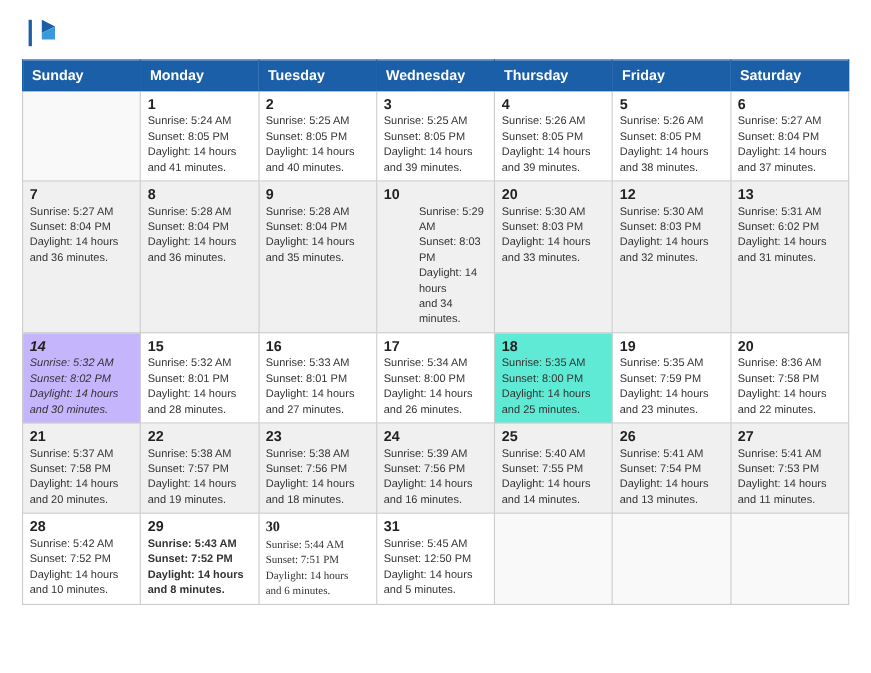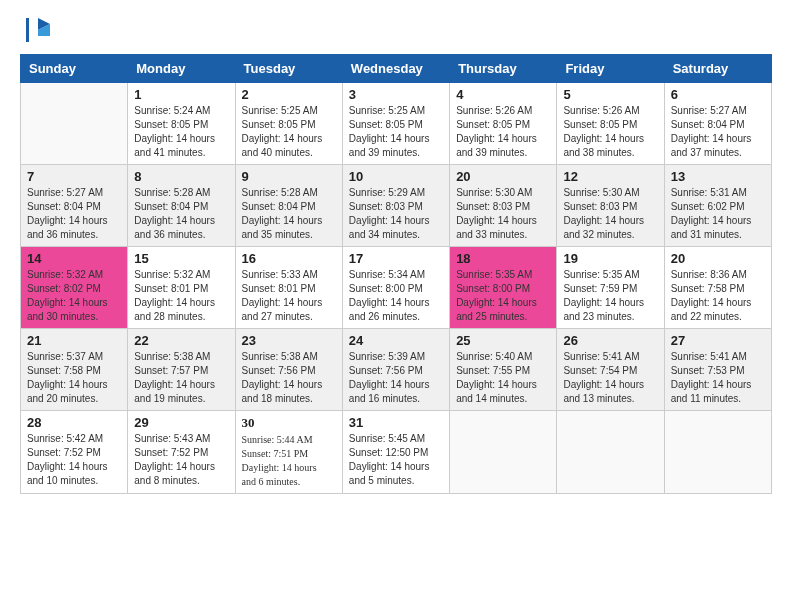--- a/index.html
+++ b/index.html
@@ -203,21 +203,21 @@
           </td>
           <td style="background: rgb(240, 240, 240);">
             <span class="day-number">9</span>
             <div class="cell-info" style="white-space: pre-line;">Sunrise: 5:28 AM
 Sunset: 8:04 PM
 Daylight: 14 hours
 and 35 minutes.</div>
           </td>
           <td style="background: rgb(240, 240, 240);">
             <span class="day-number">10</span>
-            <div class="cell-info" style="white-space: pre-line;">Sunrise: 5:29 AM
+            <div class="cell-info" style="white-space: pre-line; margin-left: 32px;">Sunrise: 5:29 AM
 Sunset: 8:03 PM
 Daylight: 14 hours
 and 34 minutes.</div>
           </td>
           <td style="background: rgb(240, 240, 240);">
             <span class="day-number">20</span>
             <div class="cell-info" style="white-space: pre-line;">Sunrise: 5:30 AM
 Sunset: 8:03 PM
 Daylight: 14 hours
 and 33 minutes.</div>
@@ -231,21 +231,21 @@
           </td>
           <td style="background: rgb(240, 240, 240);">
             <span class="day-number">13</span>
             <div class="cell-info" style="white-space: pre-line;">Sunrise: 5:31 AM
 Sunset: 6:02 PM
 Daylight: 14 hours
 and 31 minutes.</div>
           </td>
         </tr>
         <tr>
-          <td style="background: #ec4899;">
+          <td style="background: #c4b5fd; font-style: italic;">
             <span class="day-number">14</span>
             <div class="cell-info" style="white-space: pre-line;">Sunrise: 5:32 AM
 Sunset: 8:02 PM
 Daylight: 14 hours
 and 30 minutes.</div>
           </td>
           <td style="background: rgb(255, 255, 255);">
             <span class="day-number">15</span>
             <div class="cell-info" style="white-space: pre-line;">Sunrise: 5:32 AM
 Sunset: 8:01 PM
@@ -259,21 +259,21 @@
 Daylight: 14 hours
 and 27 minutes.</div>
           </td>
           <td style="background: rgb(255, 255, 255);">
             <span class="day-number">17</span>
             <div class="cell-info" style="white-space: pre-line;">Sunrise: 5:34 AM
 Sunset: 8:00 PM
 Daylight: 14 hours
 and 26 minutes.</div>
           </td>
-          <td style="background: #ec4899;">
+          <td style="background: #5eead4;">
             <span class="day-number">18</span>
             <div class="cell-info" style="white-space: pre-line;">Sunrise: 5:35 AM
 Sunset: 8:00 PM
 Daylight: 14 hours
 and 25 minutes.</div>
           </td>
           <td style="background: rgb(255, 255, 255);">
             <span class="day-number">19</span>
             <div class="cell-info" style="white-space: pre-line;">Sunrise: 5:35 AM
 Sunset: 7:59 PM
@@ -342,21 +342,21 @@
         <tr>
           <td style="background: rgb(255, 255, 255);">
             <span class="day-number">28</span>
             <div class="cell-info" style="white-space: pre-line;">Sunrise: 5:42 AM
 Sunset: 7:52 PM
 Daylight: 14 hours
 and 10 minutes.</div>
           </td>
           <td style="background: rgb(255, 255, 255);">
             <span class="day-number">29</span>
-            <div class="cell-info" style="white-space: pre-line;">Sunrise: 5:43 AM
+            <div class="cell-info" style="white-space: pre-line; font-weight: bold;">Sunrise: 5:43 AM
 Sunset: 7:52 PM
 Daylight: 14 hours
 and 8 minutes.</div>
           </td>
           <td style="background: rgb(255, 255, 255); font-family: Liberation Serif, serif;">
             <span class="day-number">30</span>
             <div class="cell-info" style="white-space: pre-line;">Sunrise: 5:44 AM
 Sunset: 7:51 PM
 Daylight: 14 hours
 and 6 minutes.</div>

